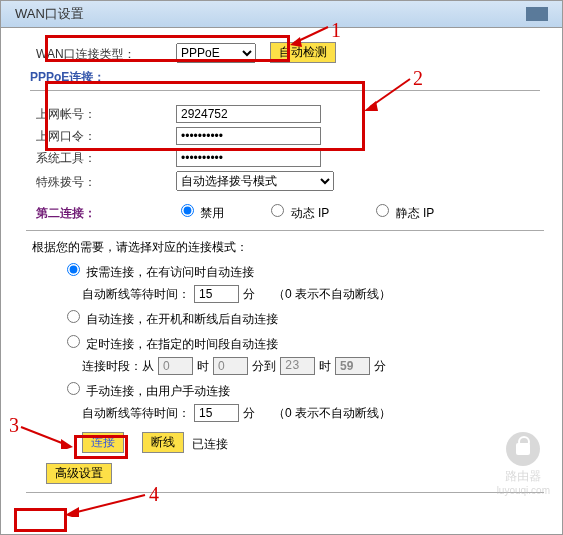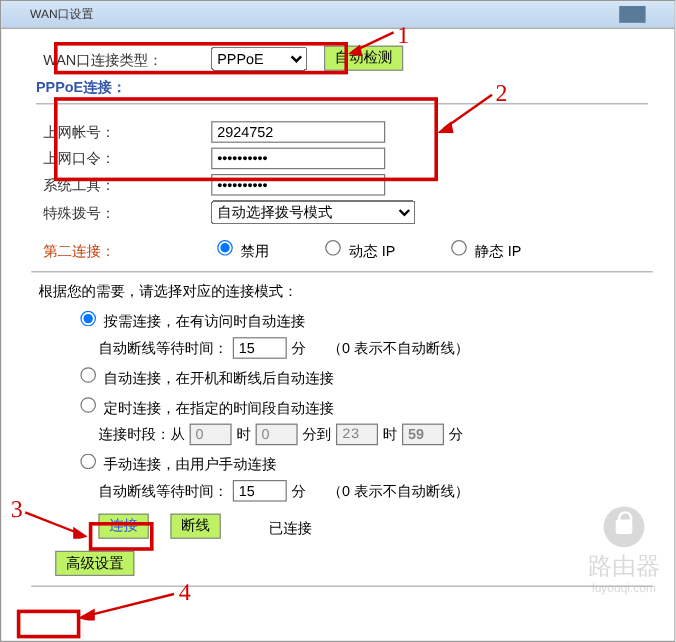--- a/index.html
+++ b/index.html
@@ -1,26 +1,26 @@
 <!DOCTYPE html>
 <html><head>
 <meta charset="utf-8">
 <style>
 * { box-sizing: border-box; }
 body { margin: 0; font-family: "Microsoft YaHei", SimSun, sans-serif; font-size: 12px; background: #fff; }
 .window { width: 563px; height: 535px; border: 1px solid #999; position: relative; }
-.titlebar { background: linear-gradient(#d5e5f5, #bdd5ed); padding: 4px 24px; font-size: 10px; color: #333; border-bottom: 1px solid #999; display: flex; justify-content: space-between; align-items: center; }
+.titlebar { background: linear-gradient(#d5e5f5, #bdd5ed); padding: 4px 14px; font-size: 13px; color: #333; border-bottom: 1px solid #999; display: flex; justify-content: space-between; align-items: center; }
 .titlebar .min { width: 22px; height: 14px; background: #5a7a9a; }
 .body { padding: 10px 18px 10px 35px; }
 .row { display: flex; align-items: flex-end; margin: 4px 0; }
 .label { width: 140px; color: #333; }
-.label-blue { color: #c2410c; font-weight: normal; }
+.label-blue { color: #701a75; font-weight: bold; }
 select { height: 20px; font-size: 12px; }
 input[type=text], input[type=password] { height: 18px; padding: 1px 4px; font-size: 12px; border: 1px solid #7a7a7a; }
-.btn { padding: 1px 8px; font-size: 12px; background: #bef264; border: 1px solid #888; cursor: pointer; }
+.btn { padding: 1px 8px; font-size: 12px; background: #fde047; border: 1px solid #888; cursor: pointer; }
 .section-title { color: #3355aa; font-weight: bold; margin: 6px 0 4px -6px; }
 .fieldset { border-top: 1px solid #aaa; margin: 0 4px 8px -6px; padding-top: 6px; }
 .redbox { position: absolute; border: 3px solid #d40000; pointer-events: none; }
 .anno { position: absolute; color: #d40000; font-family: "Times New Roman", serif; font-size: 20px; pointer-events: none; }
 .arrow { position: absolute; pointer-events: none; }
 .indent { margin-left: 26px; }
 .indent2 { margin-left: 46px; }
 .note { color: #333; margin: 4px 0 4px 46px; line-height: 1.6; }
 hr.sep { border: none; border-top: 1px solid #aaa; margin: 8px 0 8px -10px; }
 .radio-row { display: flex; align-items: center; gap: 42px; }
@@ -60,21 +60,21 @@
     <div class="row">
       <span class="label">上网口令：</span>
       <input type="password" style="width: 145px;" value="••••••••••">
     </div>
     <div class="row">
       <span class="label">系统工具：</span>
       <input type="password" style="width: 145px;" value="••••••••••">
     </div>
     <div class="row">
       <span class="label">特殊拨号：</span>
-      <select style="width:170px">
+      <select style="width:158px">
         <option>自动选择拨号模式</option>
       </select>
     </div>
 
     <div class="row" style="margin-top:10px">
       <span class="label label-blue">第二连接：</span>
       <div class="radio-row">
         <label><input type="radio" name="sc" checked="" style=""> <span>禁用</span></label>
         <label><input type="radio" name="sc" style=""> <span>动态 IP</span></label>
         <label><input type="radio" name="sc" style=""> <span>静态 IP</span></label>
@@ -121,21 +121,21 @@
       <span>自动断线等待时间：</span>
       <input type="text" style="width: 45px; margin: 0px 4px;" value="15">
       <span>分</span>
       <span style="margin-left:18px">（0 表示不自动断线）</span>
     </div>
 
     <div class="indent2 row" style="margin-top:10px">
       <button class="btn" style="color:#3355dd">连接</button>
       <span style="width:18px"></span>
       <button class="btn">断线</button>
-      <span style="margin-left:40px">已连接</span>
+      <span style="margin-left:8px">已连接</span>
     </div>
 
     <div class="row" style="margin-top:10px;margin-left:10px">
       <button class="btn">高级设置</button>
     </div>
 
     <hr class="sep">
 
   </div>
 
@@ -163,16 +163,16 @@
 
   <div class="anno" style="left:330px;top:18px">1</div>
   <div class="anno" style="left:412px;top:66px">2</div>
   <div class="anno" style="left:8px;top:413px">3</div>
   <div class="anno" style="left:148px;top:482px">4</div>
 
   <div class="watermark">
     <div class="circ">
         <div class="lock"></div>
       </div>
-    <div style="font-size:20px">路由器</div>
+    <div style="font-size:12px">路由器</div>
     <div style="font-size:10px">luyouqi.com</div>
   </div>
 </div>
 
 </body></html>

